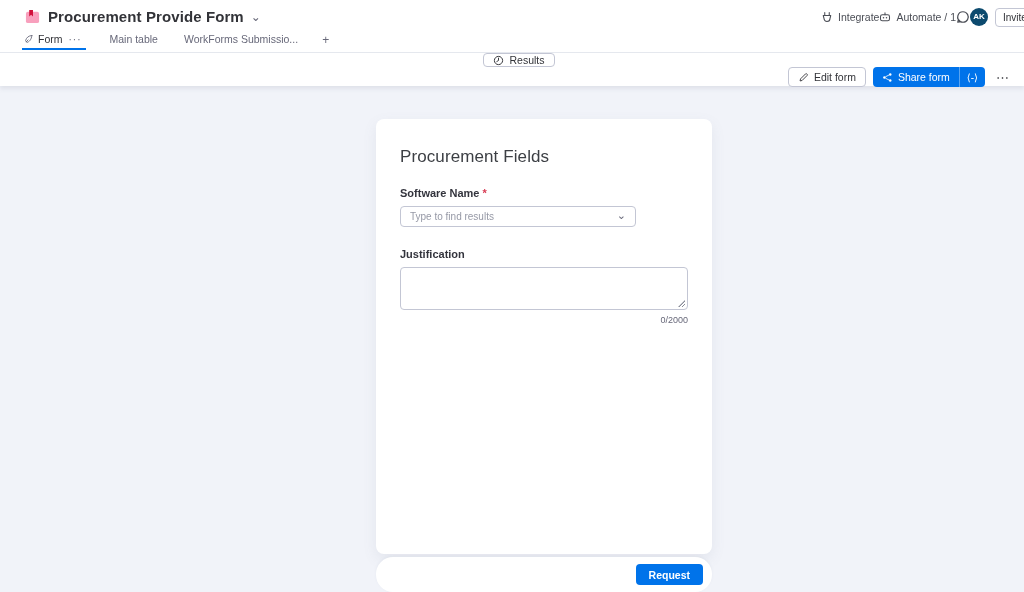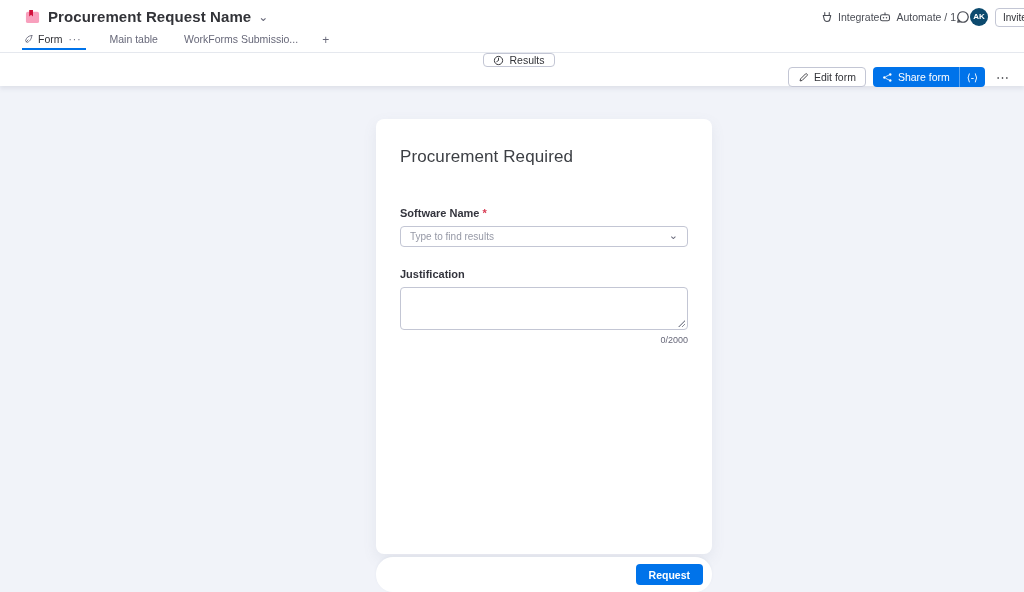--- a/index.html
+++ b/index.html
@@ -101,25 +101,25 @@
     background: #fff; border-radius: 8px;
     box-shadow: 0 5px 14px rgba(110,120,140,.10);
     padding: 28px 24px;
   }
   .form-title { font-size: 17px; font-weight: 500; color: #3c3f44; letter-spacing: .1px; }
   .form-desc {
     margin-top: 10px; width: 282px;
     font-size: 9.5px; line-height: 15px; color: #676879;
   }
   .field { margin-top: 21px; }
-  .field.first { margin-top: 40px; }
+  .field.first { margin-top: 20px; }
   .field-label { font-size: 11px; font-weight: bold; color: #33343d; }
   .req { color: #d83a52; margin-left: 3px; }
   .select-box {
-    margin-top: 7px; height: 21px; width: 288px;
+    margin-top: 7px; height: 21px; width: 236px;
     border: 1px solid #c3c6d4; border-radius: 4px;
     display: flex; align-items: center; justify-content: space-between;
     padding: 8px 9px; cursor: pointer; background: #fff;
   }
   .select-placeholder { font-size: 10px; color: #9699a6; }
   .select-chevron { font-size: 11px; color: #676879; line-height: 6px; margin-top: -4px; }
   .text-input {
     margin-top: 7px; height: 21px; width: 288px;
     border: 1px solid #c3c6d4; border-radius: 4px;
     padding: 0 9px; font-size: 10px; color: #323338;
@@ -158,21 +158,21 @@
 </style>
 </head>
 <body>
 
 <div class="header">
   <div class="row1">
     <svg class="app-icon" viewBox="0 0 16 16">
       <rect x="1" y="3" width="14" height="12" rx="2" fill="#f8a0bd"></rect>
       <path d="M4.5 1h4v7L6.5 6.2 4.5 8z" fill="#d0103a"></path>
     </svg>
-    <span class="app-title">Procurement Request Name</span>
+    <span class="app-title">Procurement Provide Form</span>
     <span class="title-chevron">⌄</span>
 
     <div class="header-actions">
       <div class="header-action">
         <svg width="12" height="12" viewBox="0 0 16 16">
           <path d="M5 2v4M11 2v4M3 6h10l-1 4a4 4 0 0 1-8 0z" fill="none" stroke="#4b4e56" stroke-width="1.4" stroke-linecap="round" stroke-linejoin="round"></path>
         </svg>
         <span>Integrate</span>
       </div>
       <div class="header-action">
@@ -240,21 +240,21 @@
       </div>
       <div class="share-embed">
         <span>⟨-⟩</span>
       </div>
     </div>
     <div class="more-dots">⋯</div>
   </div>
 </div>
 
 <div class="form-card">
-  <div class="form-title">Procurement Required</div>
+  <div class="form-title">Procurement Fields</div>
 
   <div class="field first">
     <div class="field-label">
       <span>Software Name</span><span class="req">*</span>
     </div>
     <div class="select-box">
       <span class="select-placeholder">Type to find results</span>
       <span class="select-chevron">⌄</span>
     </div>
   </div>

